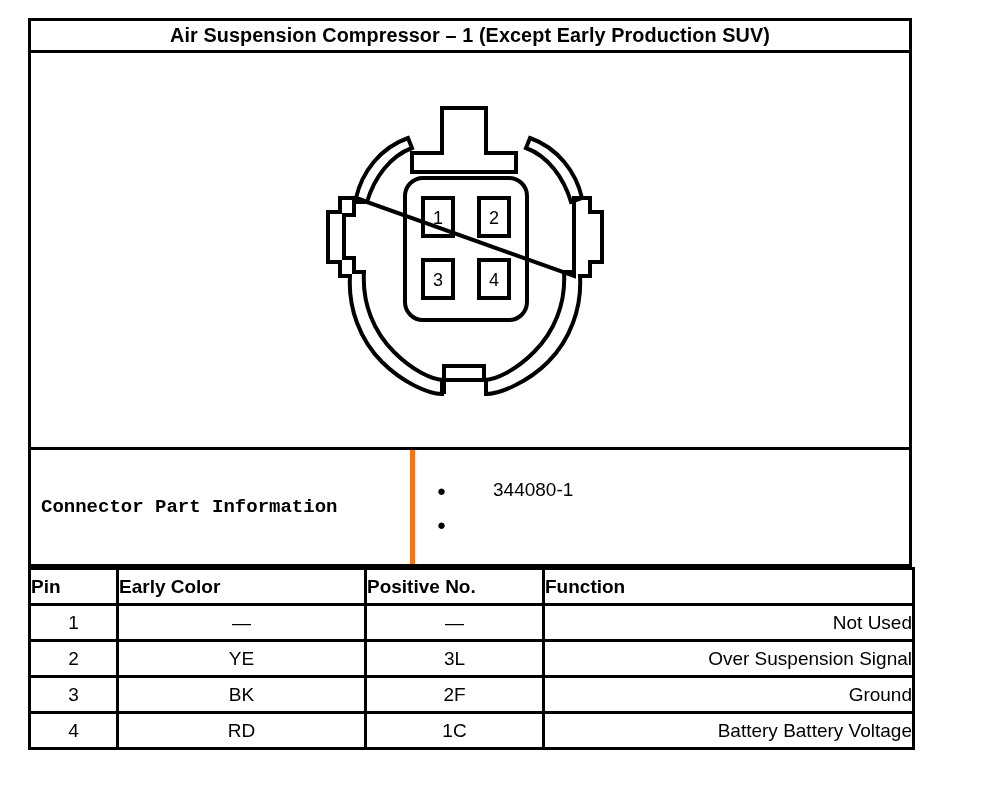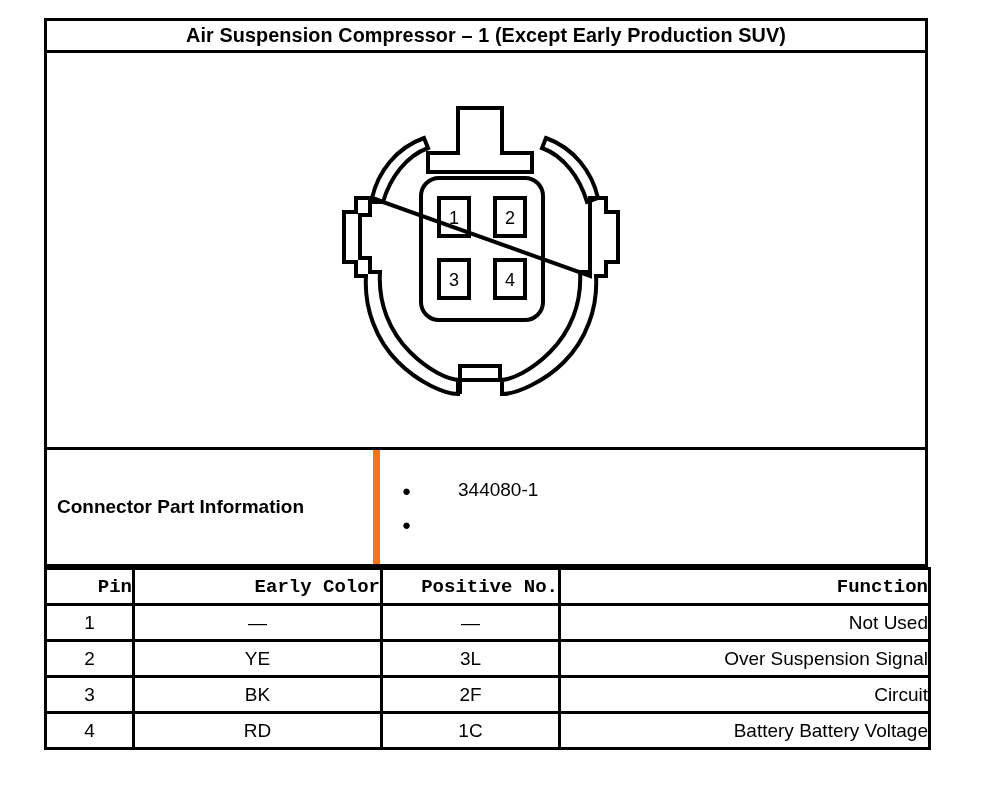--- a/index.html
+++ b/index.html
@@ -6,21 +6,21 @@
   body{
     width:992px;height:800px;position:relative;overflow:hidden;
     font-family:"Liberation Sans", sans-serif;
     color:#000000;
     -webkit-font-smoothing:none;
   }
 
   
   #sheet{
     position:absolute;
-    left:44px; top:18px;
+    left:28px; top:18px;
     width:884px;            
     box-sizing:border-box;
   }
 
   
   .title-row{
     border:3px solid #000;
     height:35px;
     box-sizing:border-box;
     display:flex;align-items:center;justify-content:center;
@@ -54,25 +54,26 @@
   
   .cpi-row{
     border:3px solid #000;
     border-top:none;
     height:117px;                 
     box-sizing:border-box;
     display:flex;
     background:#fff;
   }
   .cpi-label-cell{
-    width:333px;                 
-    box-sizing:border-box;
-    border-right:7px solid #f97316;
+    width:384px;                 
+    box-sizing:border-box;
+    border-right:5px solid #f97316;
     display:flex;align-items:center;
     padding-left:10px;
+    font-family:Liberation Mono, monospace;
   }
   .cpi-label-text{
     font-size:19px;font-weight:bold;white-space:nowrap;
   }
   .cpi-list-cell{
     flex:1;
     box-sizing:border-box;
     display:flex;flex-direction:column;justify-content:center;
     padding-left:22px;
   }
@@ -101,22 +102,21 @@
   table.pin-table th{
     border:3px solid #000;
     height:36px;
     padding:0;
     font-weight:normal;
     font-size:19px;
     box-sizing:border-box;
   }
   table.pin-table thead th{
     font-weight:bold;
-    text-align:right;
-    font-family:Liberation Mono, monospace;
+    text-align:left;
   }
   col.c-pin{width:88px;}
   col.c-wire{width:248px;}
   col.c-circ{width:178px;}
   col.c-func{width:370px;}
 
   td.cell-center{text-align:center;}
   td.cell-left{text-align:right;padding-left:6px;}
 </style>
 </head>
@@ -241,21 +241,21 @@
       <tr>
         <td class="cell-center">2</td>
         <td class="cell-center">YE</td>
         <td class="cell-center">3L</td>
         <td class="cell-left">Over Suspension Signal</td>
       </tr>
       <tr>
         <td class="cell-center">3</td>
         <td class="cell-center">BK</td>
         <td class="cell-center">2F</td>
-        <td class="cell-left">Circuit</td>
+        <td class="cell-left">Ground</td>
       </tr>
       <tr>
         <td class="cell-center">4</td>
         <td class="cell-center">RD</td>
         <td class="cell-center">1C</td>
         <td class="cell-left">Battery Battery Voltage</td>
       </tr>
     </tbody>
   </table>
 

